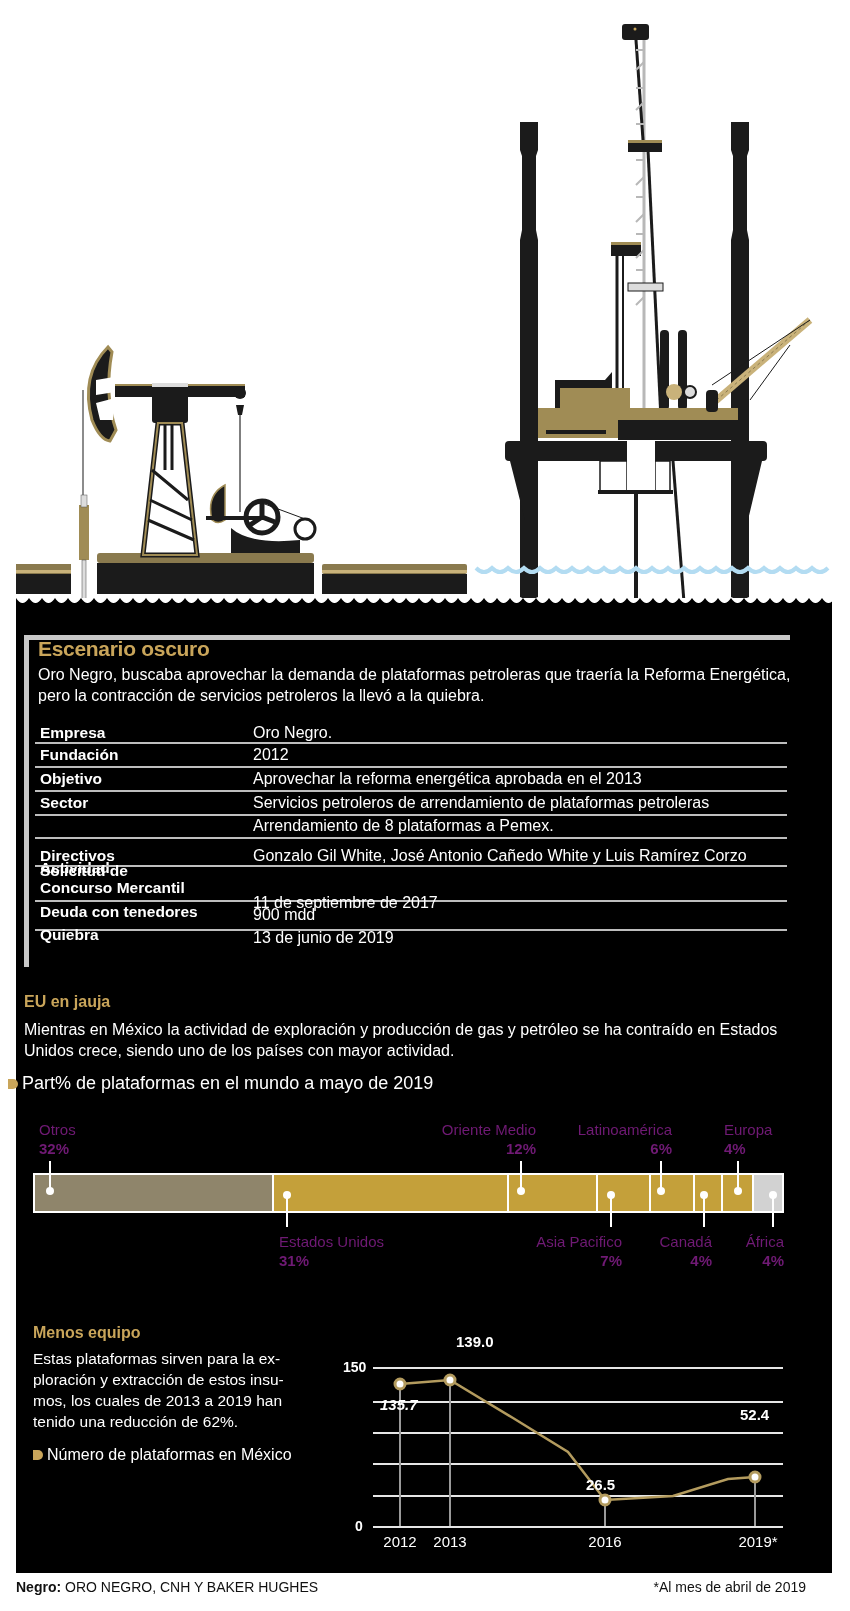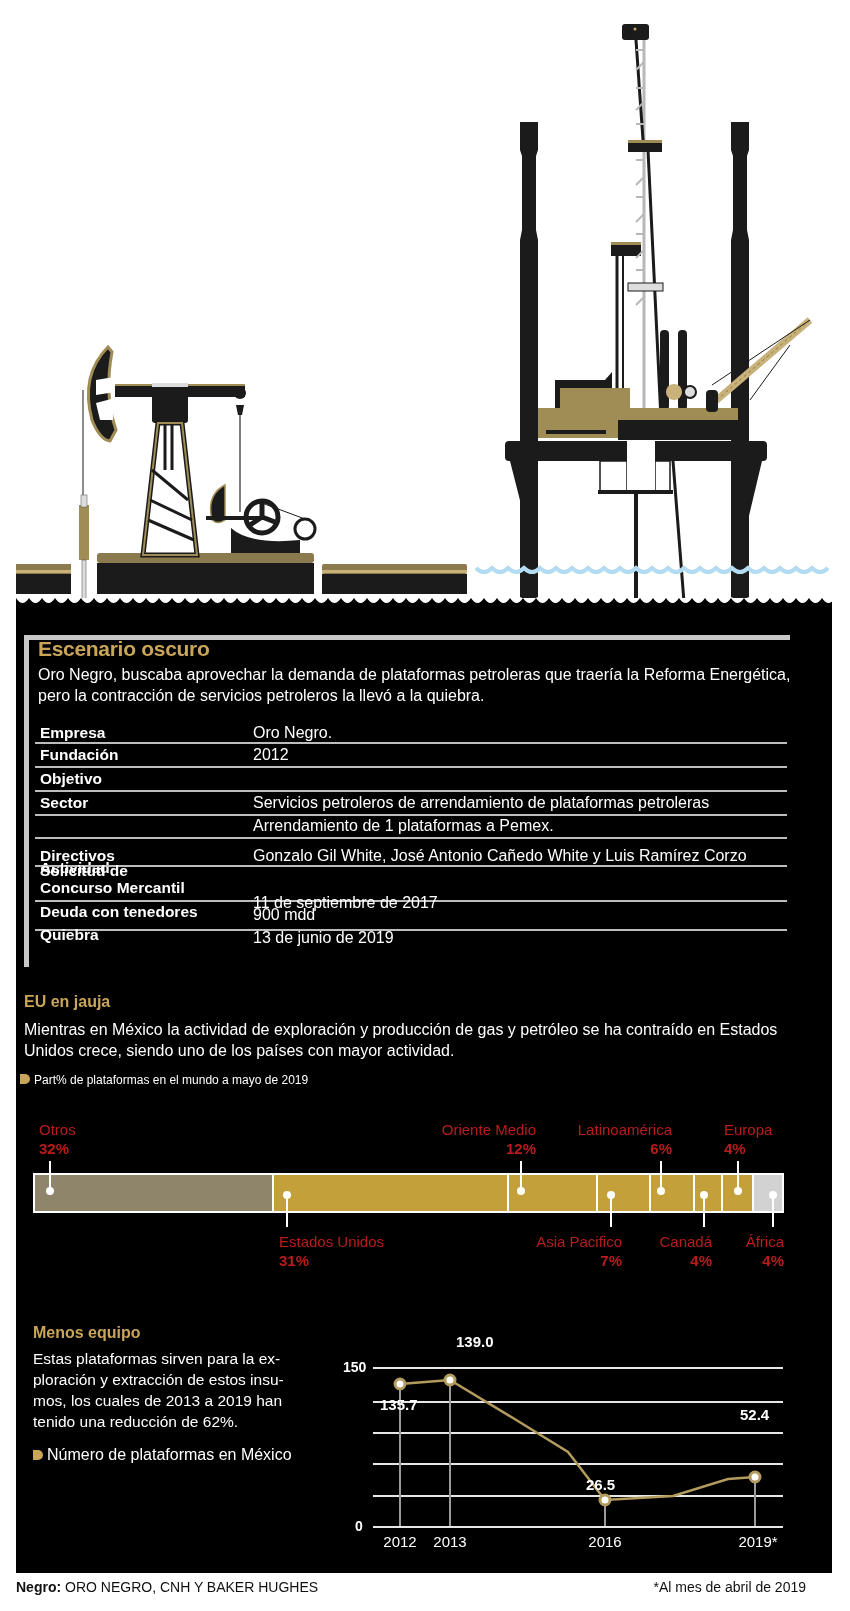--- a/index.html
+++ b/index.html
@@ -12,21 +12,21 @@
   .h-sub { font-weight: bold; font-size: 16px; color: #c9a55a; }
   .lead { font-size: 16px; line-height: 21px; color: #ffffff; }
   #card { position: absolute; left: 24px; top: 635px; width: 766px; height: 332px; border-left: 5px solid #c8c8c8; border-top: 5px solid #c8c8c8; }
   .trow { position: absolute; left: 35px; width: 752px; border-bottom: 2px solid #bdbdbd; }
   .trow .k { position: absolute; left: 5px; font-weight: bold; font-size: 15.5px; line-height: 17px; }
   .trow .v { position: absolute; left: 218px; font-size: 16px; line-height: 17px; }
   .legend-chip { display: inline-block; width: 10px; height: 10px; background: #c9a55a; border-radius: 0 5px 5px 0; margin-right: 4px; vertical-align: 0px; }
   .seg { position: absolute; top: 1173px; height: 40px; border: 2px solid #ffffff; }
   .dot { position: absolute; width: 8px; height: 8px; border-radius: 50%; background: #ffffff; }
   .lead-line { position: absolute; width: 2px; background: #ffffff; }
-  .blab { position: absolute; font-size: 15px; line-height: 19px; color: #b91c1c; }
+  .blab { position: absolute; font-size: 15px; line-height: 19px; color: #701a75; }
   .blab b { font-weight: bold; }
   .r { text-align: right; }
   .grid { position: absolute; left: 373px; width: 410px; height: 2px; background: #e6e6e6; }
   .ytick { position: absolute; font-size: 14px; font-weight: bold; color: #ffffff; }
   .xtick { position: absolute; font-size: 15px; color: #ffffff; width: 60px; text-align: center; }
   .vlabel { position: absolute; font-size: 15px; font-weight: bold; color: #ffffff; }
   #footer-source { position: absolute; left: 16px; top: 1579px; font-size: 14px; color: #111; }
   #footer-source b { font-weight: bold; }
   #footer-note { position: absolute; right: 44px; top: 1579px; font-size: 14px; color: #111; }
 </style>
@@ -138,28 +138,29 @@
   <div class="trow" style="top:722px; height:22px;">
     <span class="k" style="top:2px;">Empresa</span>
     <span class="v" style="top:2px;">Oro Negro.</span>
   </div>
   <div class="trow" style="top:745px; height:23px;">
     <span class="k" style="top:1px;">Fundación</span>
     <span class="v" style="top:1px;">2012</span>
   </div>
   <div class="trow" style="top:769px; height:23px;">
     <span class="k" style="top:1px;">Objetivo</span>
+    <span class="v" style="top:1px;">Aprovechar la reforma energética aprobada en el 2013</span>
   </div>
   <div class="trow" style="top:793px; height:23px;">
     <span class="k" style="top:1px;">Sector</span>
     <span class="v" style="top:1px;">Servicios petroleros de arrendamiento de plataformas petroleras</span>
   </div>
   <div class="trow" style="top:817px; height:22px;">
     <span class="k" style="top:0px;margin-top:42px;">Actividad</span>
-    <span class="v" style="top:0px;">Arrendamiento de 1 plataformas a Pemex.</span>
+    <span class="v" style="top:0px;">Arrendamiento de 8 plataformas a Pemex.</span>
   </div>
   <div class="trow" style="top:840px; height:19px;margin-top:8px;">
     <span class="k" style="top:-1px;">Directivos</span>
     <span class="v" style="top:-1px;">Gonzalo Gil White, José Antonio Cañedo White y Luis Ramírez Corzo</span>
   </div>
   <div class="trow" style="top:860px; height:42px;">
     <span class="k" style="top:2px;"><span>Solicitud de</span><br><span>Concurso Mercantil</span></span>
     <span class="v" style="top:11px;margin-top:23px;">11 de septiembre de 2017</span>
   </div>
   <div class="trow" style="top:903px; height:28px;">
@@ -167,21 +168,21 @@
     <span class="v" style="top:3px;">900 mdd</span>
   </div>
   <div class="trow" style="top:928px; height:22px; border-bottom:none;">
     <span class="k" style="top:-2px;">Quiebra</span>
     <span class="v" style="top:1px;">13 de junio de 2019</span>
   </div>
 </div>
 
 <div class="abs h-sub" style="left:24px; top:993px;">EU en jauja</div>
 <div class="abs lead" style="left:24px; top:1019px; width:790px;">Mientras en México la actividad de exploración y producción de gas y petróleo se ha contraído en Estados Unidos crece, siendo uno de los países con mayor actividad.</div>
-<div class="abs" style="left:20px; top:1073px; font-size:12px;text-align:right;">
+<div class="abs" style="left:8px; top:1073px; font-size:18px;text-align:right;">
   <span class="legend-chip"></span><span>Part% de plataformas en el mundo a mayo de 2019</span>
 </div>
 
 <div>
 
   <div class="seg" style="left:33px; width:241px; background:#8f856b;"></div>
   <div class="seg" style="left:272px; width:237px; background:#c4a03a;"></div>
   <div class="seg" style="left:507px; width:91px; background:#c4a03a;"></div>
   <div class="seg" style="left:596px; width:55px; background:#c4a03a;"></div>
   <div class="seg" style="left:649px; width:46px; background:#c4a03a;"></div>
@@ -249,21 +250,21 @@
     </g>
     <polyline points="400,1384 450,1380 513,1418 568,1452 605,1500 673,1496 728,1479 755,1477" fill="none" stroke="#b39b5e" stroke-width="2.5"></polyline>
     <g fill="#ffffff" stroke="#b39b5e" stroke-width="3">
       <circle cx="400" cy="1384" r="5"></circle>
       <circle cx="450" cy="1380" r="5"></circle>
       <circle cx="605" cy="1500" r="5"></circle>
       <circle cx="755" cy="1477" r="5"></circle>
     </g>
   </svg>
 
-  <div class="vlabel" style="left:380px; top:1396px;">135.7</div>
+  <div class="vlabel" style="left:380px; top:1396px;font-style:italic;">135.7</div>
   <div class="vlabel" style="left:456px; top:1333px;">139.0</div>
   <div class="vlabel" style="left:586px; top:1476px;">26.5</div>
   <div class="vlabel" style="left:740px; top:1406px;">52.4</div>
 
   <div class="xtick" style="left:370px; top:1533px;">2012</div>
   <div class="xtick" style="left:420px; top:1533px;">2013</div>
   <div class="xtick" style="left:575px; top:1533px;">2016</div>
   <div class="xtick" style="left:728px; top:1533px;">2019*</div>
 </div>
 

